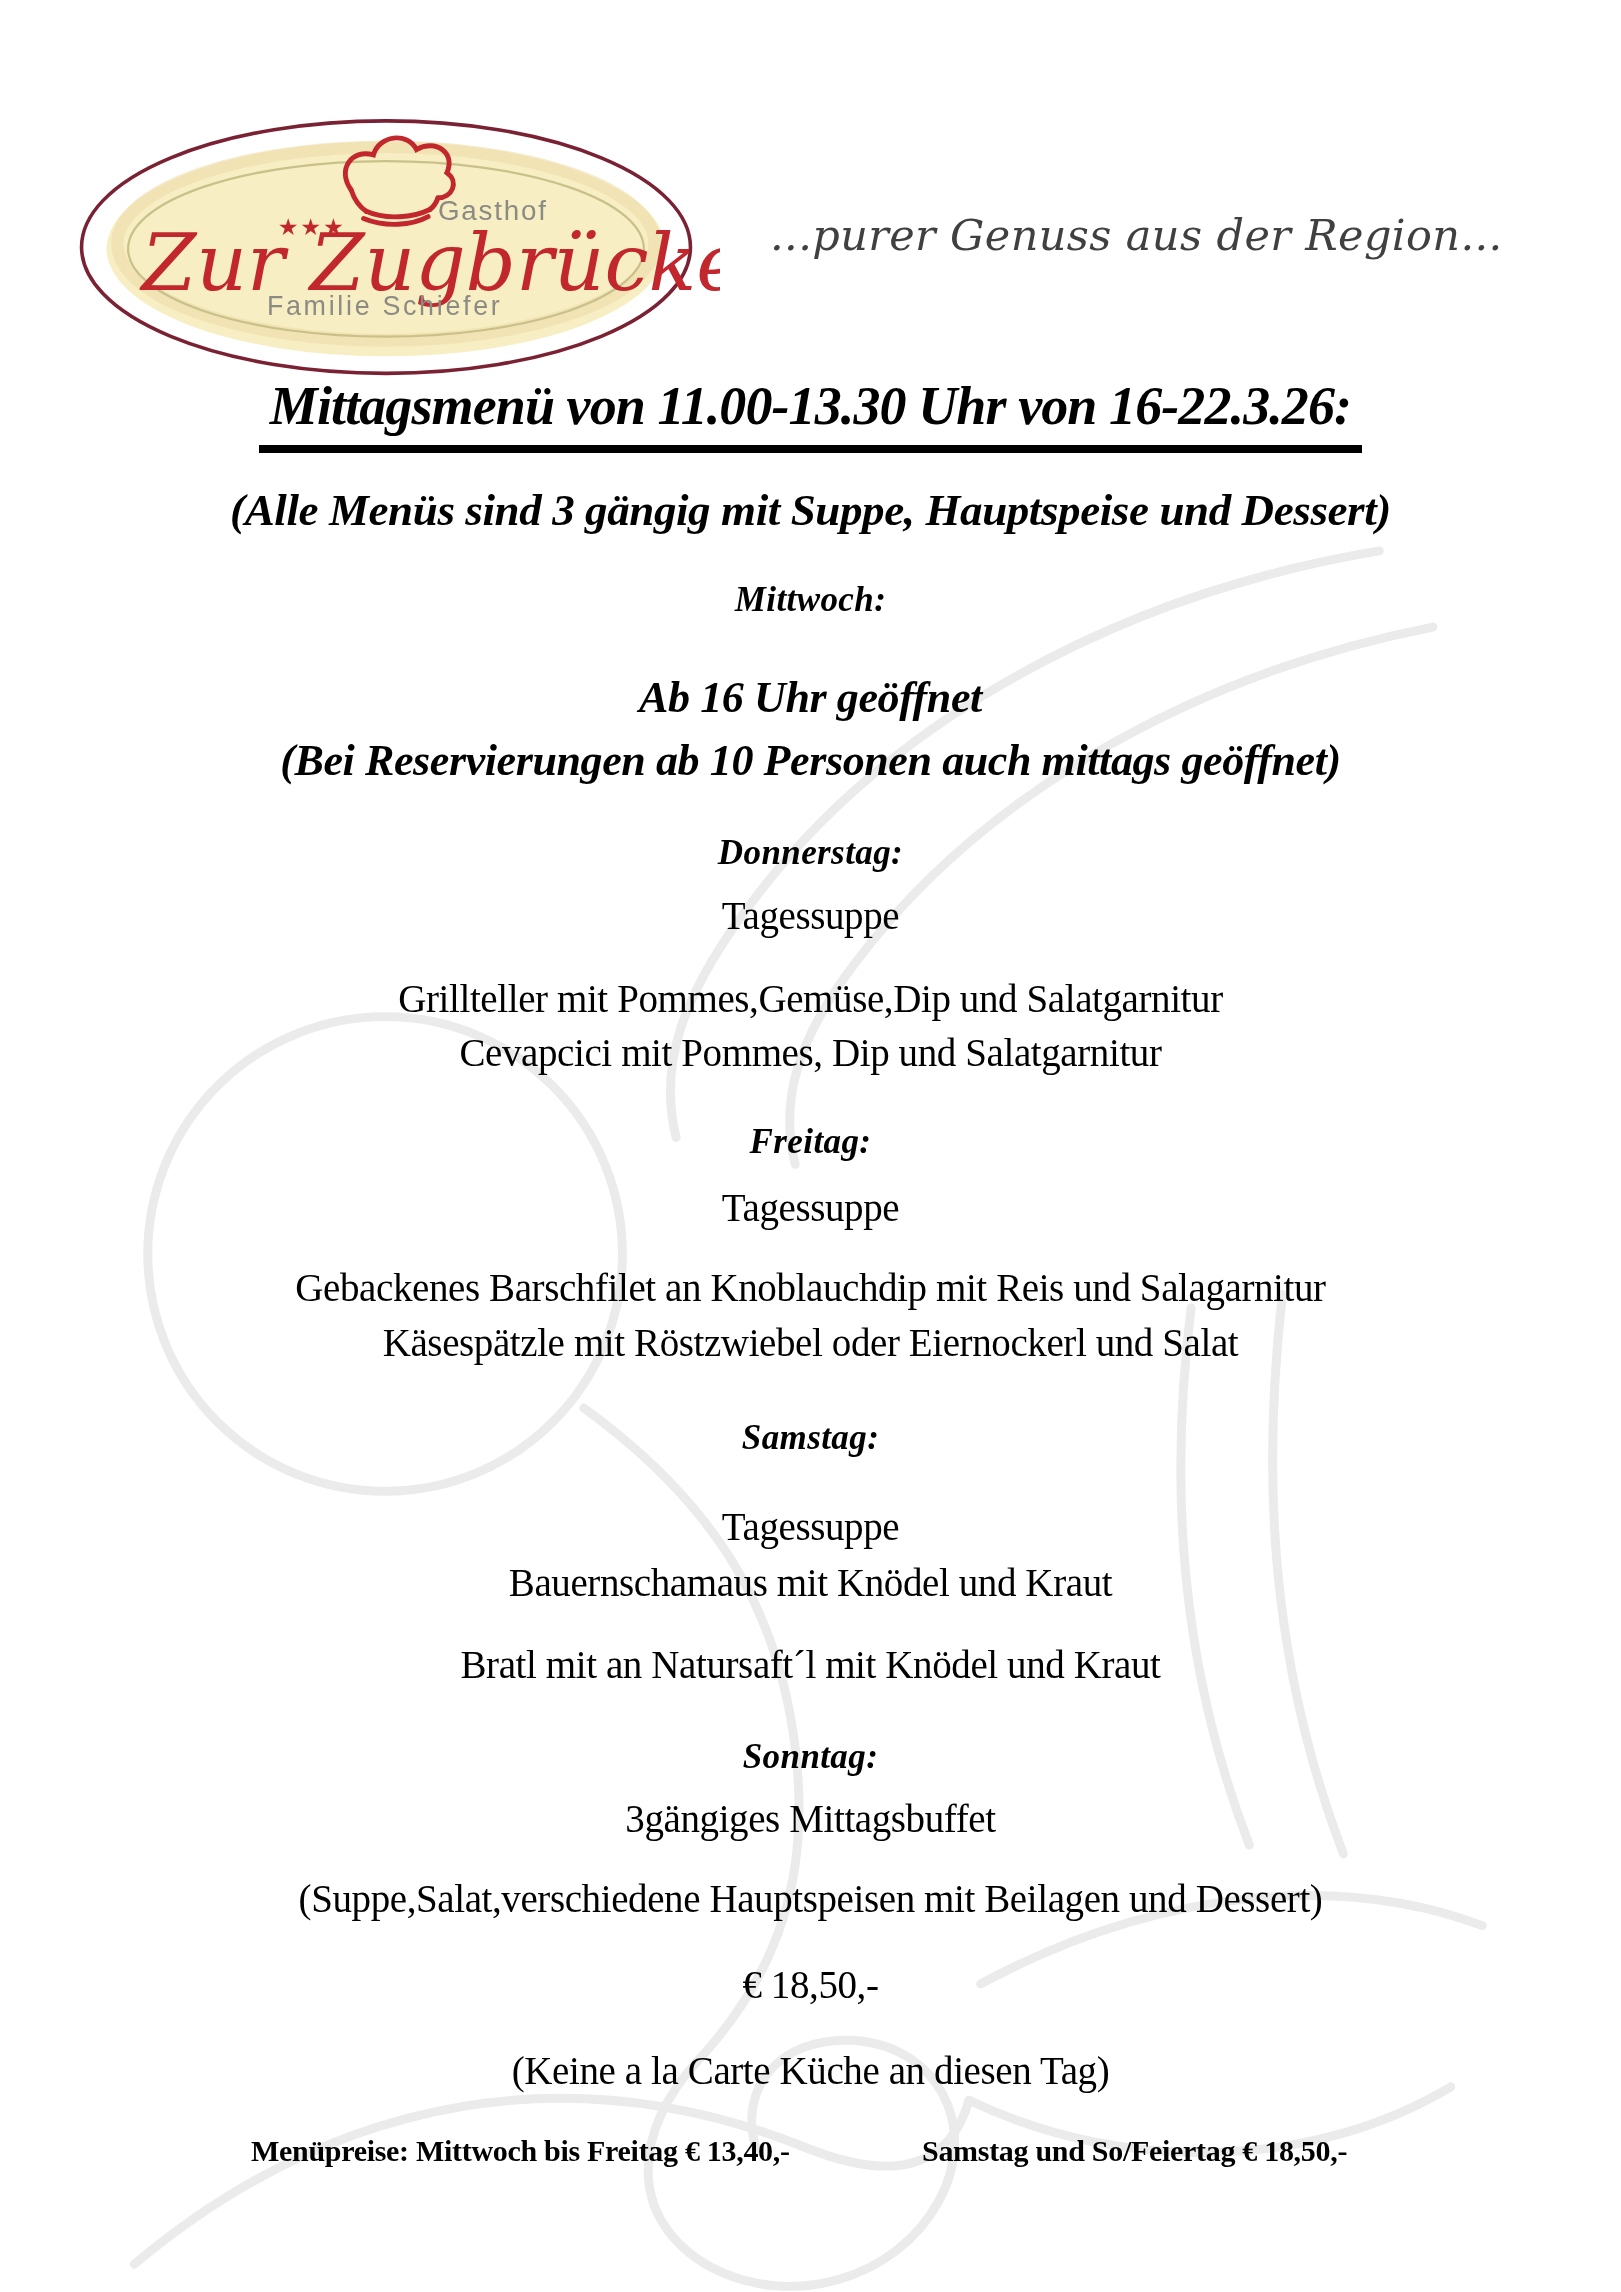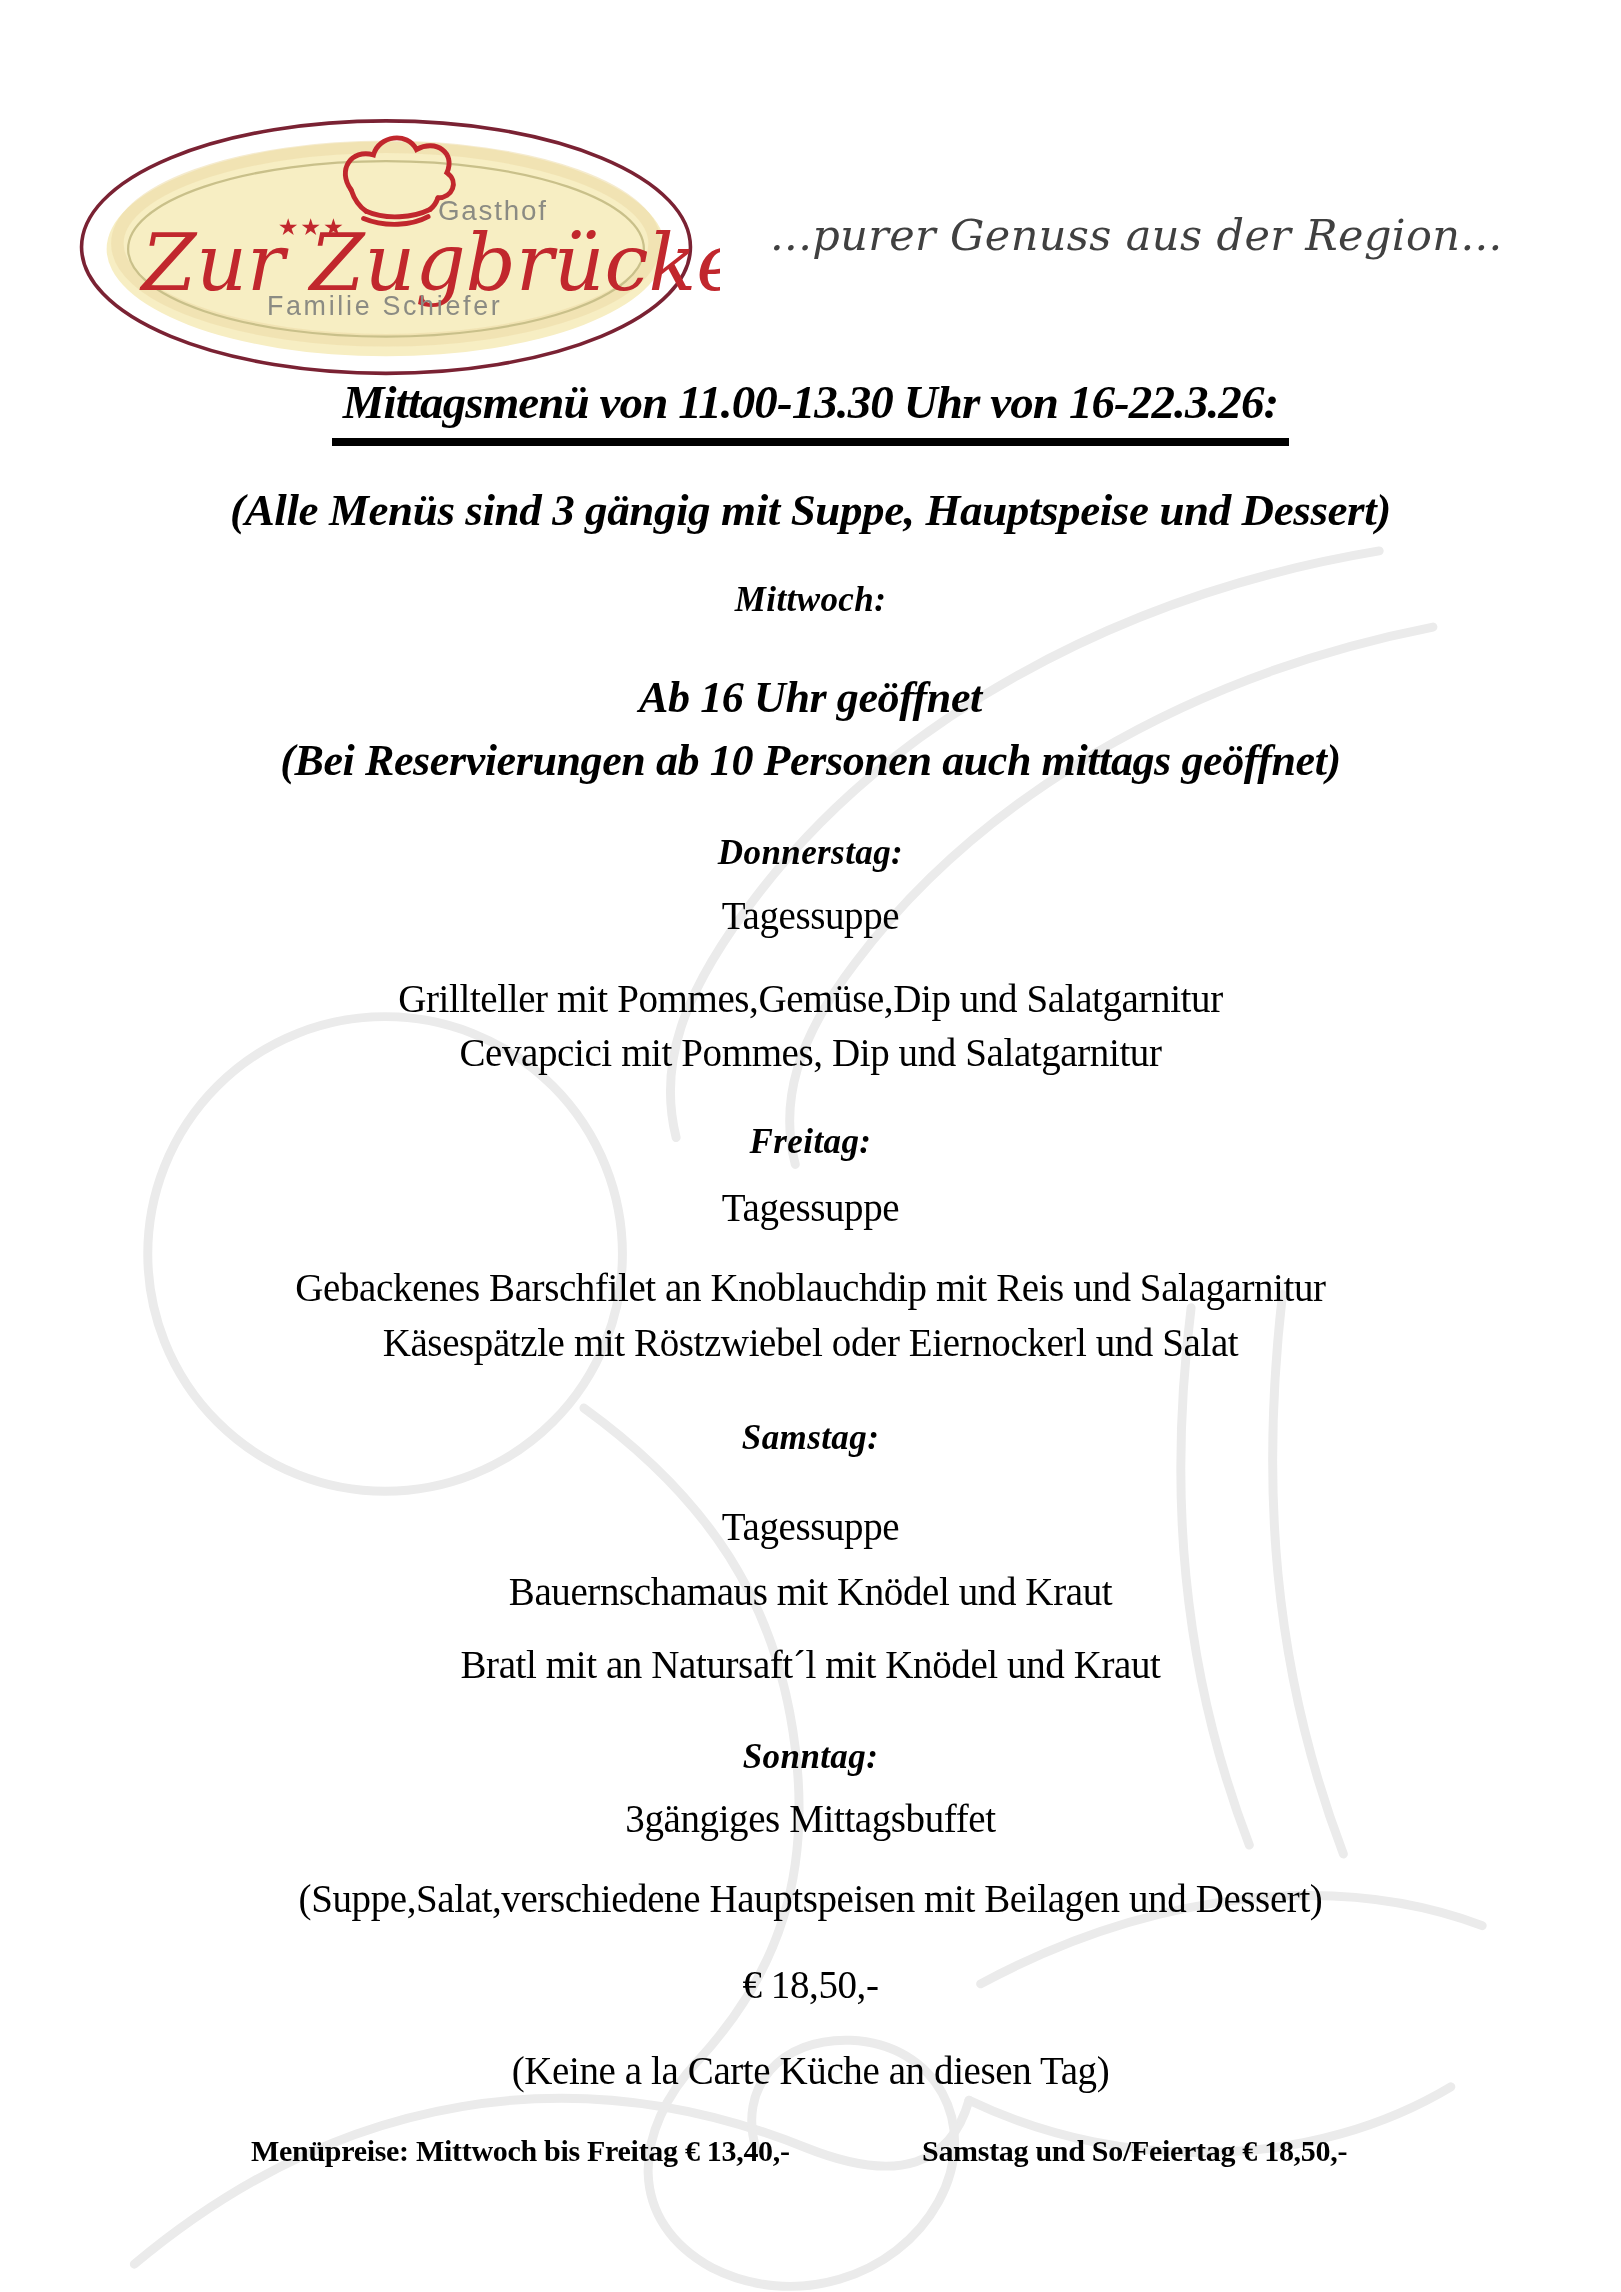--- a/index.html
+++ b/index.html
@@ -10,41 +10,41 @@
     overflow:hidden;
     font-family:"Liberation Serif","DejaVu Serif",serif;
     color:#000;
   }
   .watermark{position:absolute;left:0;top:0;width:1621px;height:2293px;z-index:0;}
   .content{position:absolute;left:0;top:0;width:1621px;height:2293px;z-index:1;}
   .line{position:absolute;left:0;right:0;text-align:center;line-height:1.12;white-space:nowrap;}
   .title-wrap{top:376px;}
   .title-wrap span{
     display:inline-block;
-    font-style:italic;font-weight:700;font-size:47px;letter-spacing:-0.9px;
+    font-style:italic;font-weight:700;font-size:54px;letter-spacing:-0.9px;
     border-bottom:8px solid #000;padding:0 10.7px 9px 10.7px;
   }
   .subtitle{top:485px;font-style:italic;font-weight:700;font-size:45px;letter-spacing:-0.4px;}
   .day{font-style:italic;font-weight:700;font-size:35px;letter-spacing:0.4px;}
   .note-line{font-style:italic;font-weight:700;font-size:44px;letter-spacing:-0.4px;}
   .body-line{font-weight:400;font-size:39px;letter-spacing:-0.4px;}
   .d-mittwoch{top:580px;}
   .n1{top:673px;}
   .n2{top:736px;}
   .d-donnerstag{top:833px;}
   .don-soup{top:894px;}
   .don-m1{top:977px;}
   .don-m2{top:1031px;}
   .d-freitag{top:1122px;}
   .fre-soup{top:1186px;}
   .fre-m1{top:1266px;}
   .fre-m2{top:1321px;}
   .d-samstag{top:1418px;}
   .sam-soup{top:1505px;}
-  .sam-m1{top:1561px;margin-top:9px;}
+  .sam-m1{top:1561px;}
   .sam-m2{top:1643px;}
   .d-sonntag{top:1737px;}
   .son-buffet{top:1797px;}
   .son-detail{top:1877px;}
   .son-price{top:1963px;}
   .son-note{top:2049px;}
   .tagline{
     position:absolute;left:770px;top:210px;width:708px;
     text-align:center;white-space:nowrap;
     font-family:"DejaVu Serif",serif;

